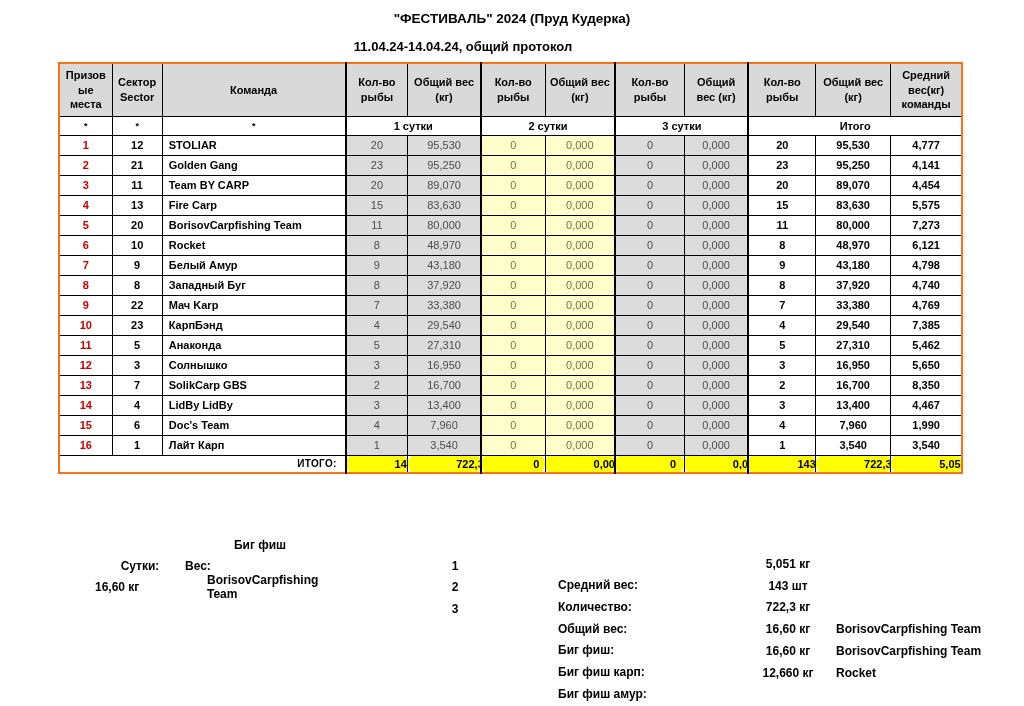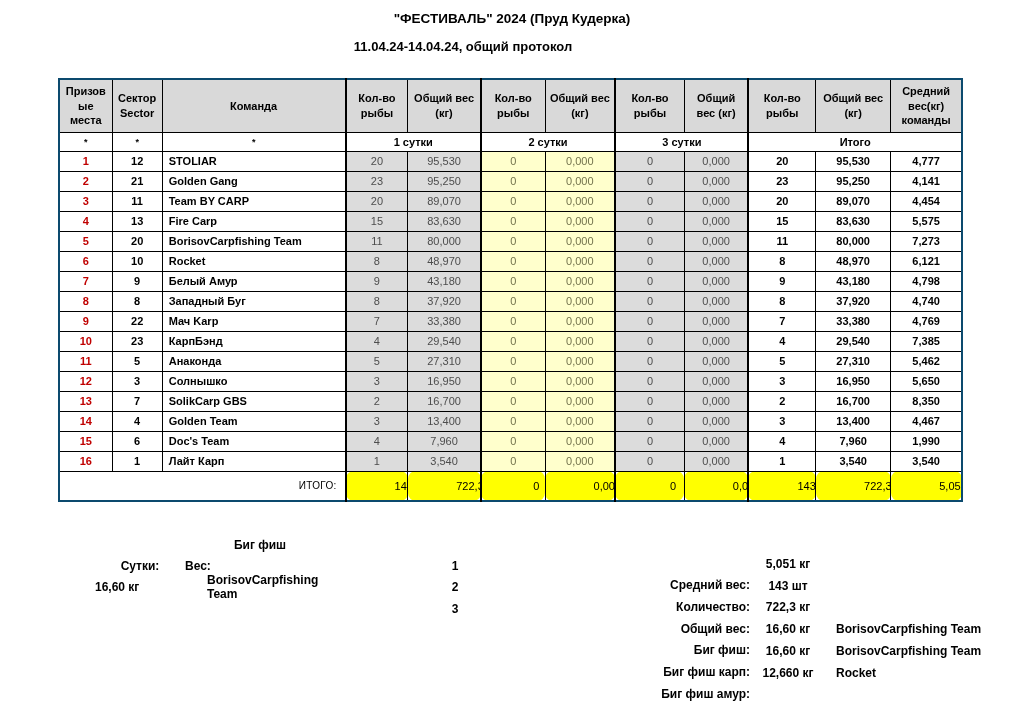--- a/index.html
+++ b/index.html
@@ -5,58 +5,58 @@
   * { margin:0; padding:0; box-sizing:border-box; }
   html,body { width:1024px; height:706px; background:#ffffff; overflow:hidden;
               font-family:"Liberation Sans","DejaVu Sans",sans-serif; color:#000; }
   .page { position:relative; width:1024px; height:706px; }
 
   .title { position:absolute; top:11px; left:0; width:1024px; text-align:center;
            font-size:13.5px; font-weight:bold; }
   .subtitle { position:absolute; top:39px; left:0; width:926px; text-align:center;
               font-size:13px; font-weight:bold; }
 
-  table.proto { position:absolute; left:58px; top:78px; width:905px;
+  table.proto { position:absolute; left:58px; top:62px; width:905px;
                 border-collapse:collapse; table-layout:fixed;
-                border:2px solid #0c4a6e; }
+                border:2px solid #f97316; }
   .proto th, .proto td { border:1px solid #000; font-size:11px; text-align:center;
                          vertical-align:middle; overflow:hidden; padding:0 2px; }
   .proto thead th { background:#d9d9d9; font-weight:bold; height:53px; line-height:1.3;
                     overflow-wrap:break-word; }
   .proto .sub-row td { height:19px; font-weight:bold; background:#fff; font-size:11px; }
   .proto .sub-row td.star { font-size:9px; font-weight:bold; }
   .proto tbody td { height:20px; }
   .gl { border-left:2px solid #000 !important; }
 
   .c-place { color:#c00000; font-weight:bold; }
   .c-sector { font-weight:bold; }
   .c-team { font-weight:bold; text-align:left !important; padding-left:6px !important; }
   .c-day  { background:#dcdcdc; color:#4d4d4d; font-weight:normal; }
   .c-day2 { background:#ffffcc; color:#73734d; font-weight:normal; }
   .c-tot  { background:#ffffff; font-weight:bold; }
 
-  .proto .total-row td { height:30px; font-weight:normal;padding-left:48px; }
+  .proto .total-row td { height:18px; font-weight:bold;padding-left:48px; }
   .proto .total-row .t-label { background:#fff; text-align:right; padding-right:8px;
                                font-size:10px; letter-spacing:.3px; }
   .proto .total-row .t-val { background:#ffff00;border-radius:8px; }
 
   
   .bf { position:absolute; left:95px; top:538px; width:480px; font-size:12px; font-weight:bold; }
   .bf-title { position:absolute; left:90px; top:0; width:150px; text-align:center; }
   .bf-grid { position:absolute; left:0; top:17px; display:grid;
              grid-template-columns:90px 150px 240px; grid-auto-rows:21.5px; align-items:center; }
   .bf-day { text-align:center; }
   .bf-weight { text-align:left; }
   .bf-team { text-align:left; padding-left:22px; }
 
   
   .sm { position:absolute; left:558px; top:553px; font-size:12px; font-weight:bold; }
   .sm-grid { display:grid; grid-template-columns:192px 76px 210px; grid-auto-rows:21.8px;
              align-items:center; }
-  .sm-label { text-align:right;margin-top:42px; }
+  .sm-label { text-align:left;margin-top:42px; }
   .sm-value { text-align:center; }
   .sm-team { text-align:left; padding-left:10px; }
 </style>
 </head>
 <body>
 
 <div class="page">
 
   <div class="title">"ФЕСТИВАЛЬ" 2024 (Пруд Кудерка)</div>
   <div class="subtitle">11.04.24-14.04.24, общий протокол</div>
@@ -280,21 +280,21 @@
           <td class="c-day2">0,000</td>
           <td class="c-day gl">0</td>
           <td class="c-day">0,000</td>
           <td class="c-tot gl">2</td>
           <td class="c-tot">16,700</td>
           <td class="c-tot">8,350</td>
         </tr>
         <tr>
           <td class="c-place">14</td>
           <td class="c-sector">4</td>
-          <td class="c-team">Golden Team</td>
+          <td class="c-team">LidBy LidBy</td>
           <td class="c-day gl">3</td>
           <td class="c-day">13,400</td>
           <td class="c-day2 gl">0</td>
           <td class="c-day2">0,000</td>
           <td class="c-day gl">0</td>
           <td class="c-day">0,000</td>
           <td class="c-tot gl">3</td>
           <td class="c-tot">13,400</td>
           <td class="c-tot">4,467</td>
         </tr>

